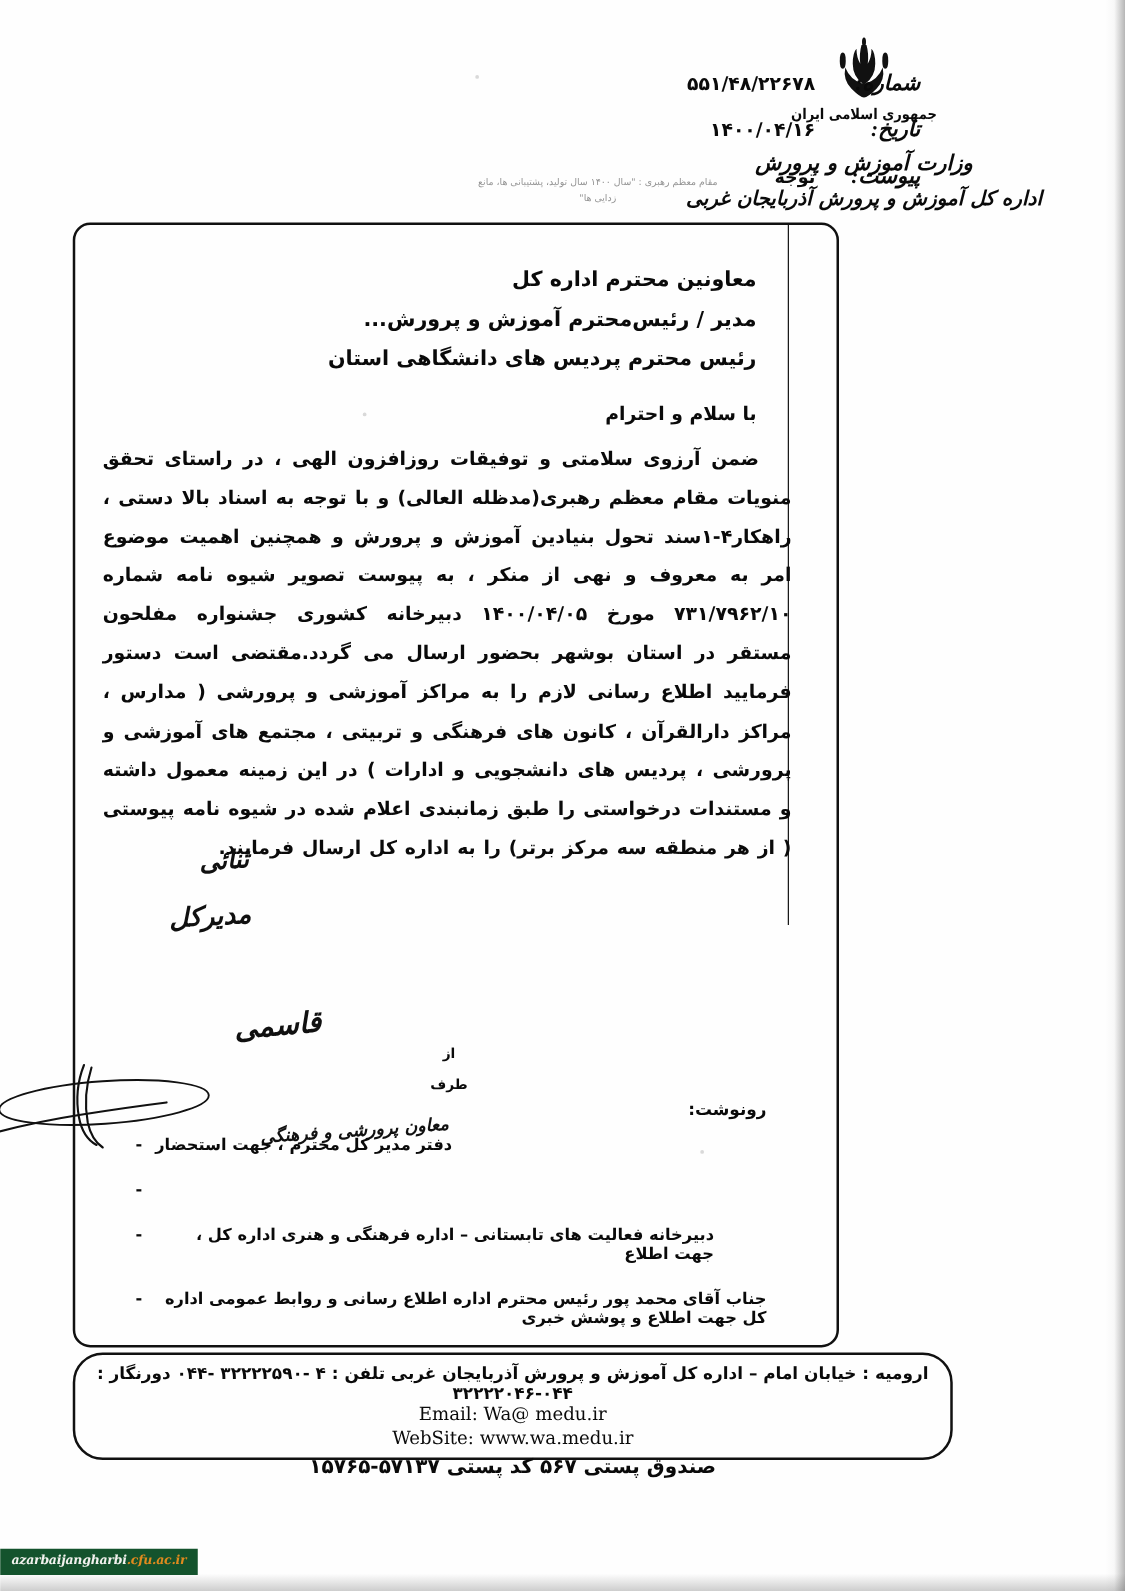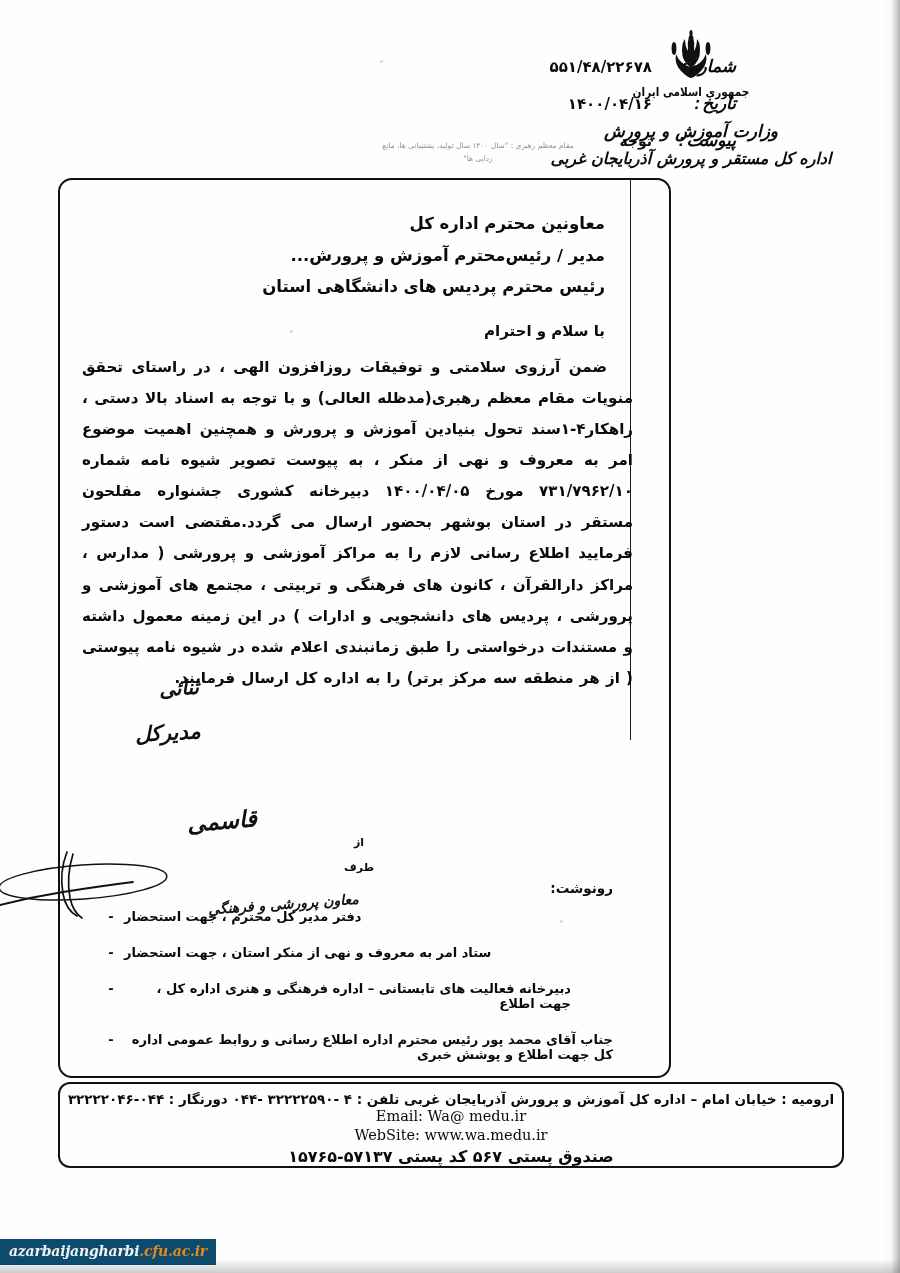--- a/index.html
+++ b/index.html
@@ -100,21 +100,21 @@
     display: flex;
     justify-content: flex-start;
     align-items: baseline;
     margin-bottom: 16px;
     direction: rtl;
   }
   .meta-label {
     width: 74px;
     font-size: 17px;
     font-weight: 700;
-    font-family: Liberation Mono, monospace;
+    font-family: Liberation Serif, serif;
     font-style: italic;
     text-align: right;
   }
   .meta-value {
     flex: 1;
     font-size: 15px;
     font-weight: 600;
     text-align: right;
     padding-right: 10px;
     letter-spacing: .4px;
@@ -245,24 +245,24 @@
   .cc-item.i1 { margin-right: 118px; }
   .cc-item.i2 { margin-right: 92px; }
   .cc-item.i3 { margin-right: 42px; }
   .cc-item.i4 { margin-right: 0px; }
 
   
   .footer-box {
     position: absolute;
     top: 1082px;
     left: 58px;
-    width: 786px;
+    width: 704px;
     height: 86px;
     border: 2.2px solid #111;
-    border-radius: 12px;
+    border-radius: 24px;
     box-sizing: border-box;
     text-align: center;
     direction: rtl;
     padding-top: 7px;
   }
   .footer-addr {
     font-size: 13.5px;
     font-weight: 600;
     letter-spacing: -0.1px;
   }
@@ -275,26 +275,26 @@
   .footer-po {
     font-size: 16px;
     font-weight: 700;
     line-height: 1.5;
   }
 
   .watermark {
     position: absolute;
     left: 0;
     top: 1239px;
-    background: #0c4a6e;
+    background: #14532d;
     padding: 4px 9px 6px 9px;
     font-family: "DejaVu Serif", serif;
     font-style: italic;
     font-weight: 700;
-    font-size: 14px;
+    font-size: 10px;
     letter-spacing: -0.2px;
     direction: ltr;
   }
   .wm-a { color: #f2f2ee; }
   .wm-b { color: #e08a1e; }
 </style>
 </head>
 <body>
 
 <div id="page">
@@ -309,21 +309,21 @@
     <svg class="emblem" width="56" height="58" viewBox="0 0 56 58">
       <g fill="#111">
         <path d="M26 10 q-2 7 -1 15 q-3 -5 -3 -12 q-3 3 -3 12 q0 10 8 16 q-10 -3 -14 -13 q-2 10 5 17 q7 7 10 7 q3 0 10 -7 q7 -7 5 -17 q-4 10 -14 13 q8 -6 8 -16 q0 -9 -3 -12 q0 7 -3 12 q1 -8 -1 -15 q-2 0 -4 0 z"></path>
         <path d="M28 4 q1.6 0 1.6 3.6 q0 3.6 -1.6 3.6 q-1.6 0 -1.6 -3.6 q0 -3.6 1.6 -3.6 z"></path>
         <path d="M11 16 q2.4 0 2.4 6.5 q0 6.5 -2.4 6.5 q-2.4 0 -2.4 -6.5 q0 -6.5 2.4 -6.5 z"></path>
         <path d="M45 16 q2.4 0 2.4 6.5 q0 6.5 -2.4 6.5 q-2.4 0 -2.4 -6.5 q0 -6.5 2.4 -6.5 z"></path>
       </g>
     </svg>
     <div class="emblem-caption">جمهوری اسلامی ایران</div>
     <div class="ministry-line">وزارت آموزش و پرورش</div>
-    <div class="org-line">اداره کل مستقر و پرورش آذربایجان غربی</div>
+    <div class="org-line">اداره کل آموزش و پرورش آذربایجان غربی</div>
   </div>
 
   <div class="slogan">
     <div>مقام معظم رهبری :  "سال ۱۴۰۰ سال تولید، پشتیبانی ها، مانع</div>
     <div>زدایی ها"</div>
   </div>
 
   <div class="meta-block">
     <div class="meta-row">
       <div class="meta-label">شماره:</div>
@@ -378,21 +378,20 @@
 
     <div class="cc-block">
       <div class="cc-title">رونوشت:</div>
 
       <div class="cc-item i1">
         <span class="cc-dash">-</span>
         <span class="cc-text">دفتر مدیر کل محترم ، جهت استحضار</span>
       </div>
       <div class="cc-item i2">
         <span class="cc-dash">-</span>
-        <span class="cc-text">ستاد امر به معروف و نهی از منکر استان ، جهت استحضار</span>
       </div>
       <div class="cc-item i3">
         <span class="cc-dash">-</span>
         <span class="cc-text">دبیرخانه فعالیت های تابستانی – اداره فرهنگی و هنری اداره کل ، جهت اطلاع</span>
       </div>
       <div class="cc-item i4">
         <span class="cc-dash">-</span>
         <span class="cc-text">جناب آقای محمد پور رئیس محترم اداره اطلاع رسانی و روابط عمومی اداره کل  جهت اطلاع و پوشش خبری</span>
       </div>
     </div>

